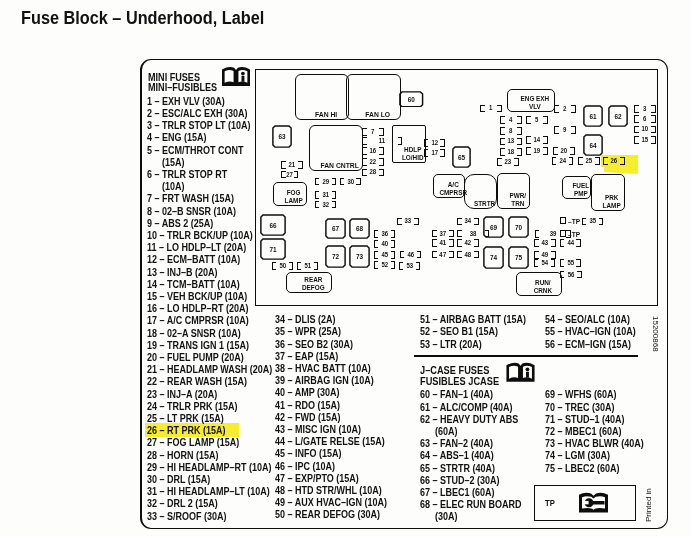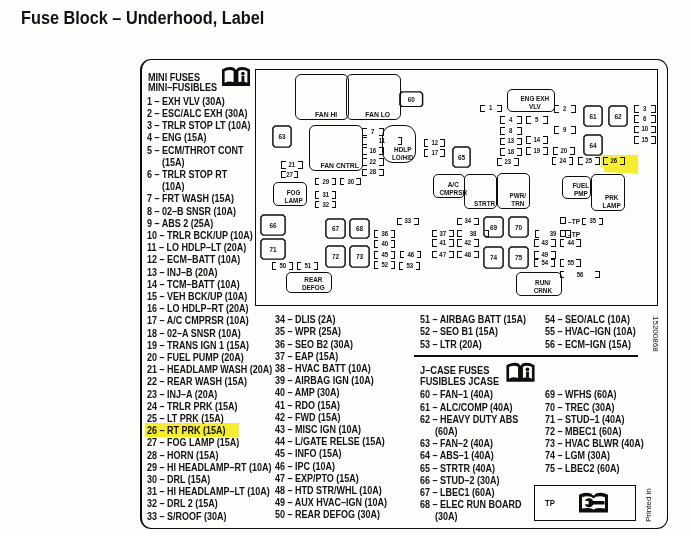--- a/index.html
+++ b/index.html
@@ -121,33 +121,33 @@
 <div class="tx" style="left:544.5px;top:462.6px;font-size:10.5px;font-weight:bold;transform:scaleX(0.857);">75 – LBEC2 (60A)</div>
 <div class="bx" style="left:295px;top:74px;width:44px;height:44px;border-radius:6px;">
       <div class="bl" style="font-size:8px;line-height:8px;">FAN HI</div>
     </div>
 <div class="bx" style="left:309px;top:124.5px;width:44px;height:44px;border-radius:6px;">
       <div class="bl" style="font-size:8px;line-height:8px;">FAN CNTRL</div>
     </div>
 <div class="bx" style="left:346px;top:74px;width:45px;height:44px;border-radius:6px;">
       <div class="bl" style="font-size:8px;line-height:8px;">FAN LO</div>
     </div>
-<div class="bx" style="left:382px;top:125px;width:24px;height:36px;border-radius:11px;">
+<div class="bx" style="left:392px;top:125px;width:24px;height:36px;border-radius:2px;">
       <div class="bl" style="font-size:7.5px;line-height:8px;">HDLP<br>LO/HID</div>
     </div>
 <div class="bx" style="left:507px;top:89px;width:38px;height:21px;border-radius:5px;">
       <div class="bl" style="font-size:7.5px;line-height:8px;">ENG EXH<br>VLV</div>
     </div>
 <div class="bx" style="left:273px;top:182px;width:24px;height:22px;border-radius:5px;">
       <div class="bl" style="font-size:7.5px;line-height:8px;">FOG<br>LAMP</div>
     </div>
 <div class="bx" style="left:433px;top:174px;width:22px;height:22px;border-radius:5px;">
       <div class="bl" style="font-size:7.5px;line-height:8px;">A/C<br>CMPRSR</div>
     </div>
-<div class="bx" style="left:464px;top:174px;width:23px;height:33px;border-radius:5px;">
+<div class="bx" style="left:464px;top:174px;width:23px;height:33px;border-radius:10px;">
       <div class="bl" style="font-size:7.5px;line-height:8px;">STRTR</div>
     </div>
 <div class="bx" style="left:497px;top:173px;width:23px;height:34px;border-radius:5px;">
       <div class="bl" style="font-size:7.5px;line-height:8px;">PWR/<br>TRN</div>
     </div>
 <div class="bx" style="left:562px;top:176px;width:19px;height:21px;border-radius:5px;">
       <div class="bl" style="font-size:7.5px;line-height:8px;">FUEL<br>PMP</div>
     </div>
 <div class="bx" style="left:591px;top:174px;width:24px;height:35px;border-radius:5px;">
       <div class="bl" style="font-size:7.5px;line-height:8px;">PRK<br>LAMP</div>
@@ -490,21 +490,21 @@
 <div class="fz" style="left:533.9px;top:259.0px;width:21.5px;height:7.8px;">
       <div class="lb"></div>
       <div class="rb"></div>
       <div class="fn">54</div>
     </div>
 <div class="fz" style="left:559.5px;top:259.0px;width:21.5px;height:7.8px;">
       <div class="lb"></div>
       <div class="rb"></div>
       <div class="fn">55</div>
     </div>
-<div class="fz" style="left:559.5px;top:270.7px;width:40px;height:7.8px;">
+<div class="fz" style="left:559.5px;top:270.7px;width:22px;height:7.8px;">
       <div class="lb"></div>
       <div class="rb"></div>
       <div class="fn">56</div>
     </div>
 <div class="a" style="left:560.4px;top:217.4px;width:3.9px;height:4.6px;border:1.8px solid #0d0d0d;"></div>
 <div class="tx" style="left:567.9px;top:217.9px;font-size:8px;font-weight:bold;transform:scaleX(0.82);">–TP</div>
 <div class="a" style="left:560.4px;top:230.3px;width:3.9px;height:4.6px;border:1.8px solid #0d0d0d;"></div>
 <div class="tx" style="left:567.9px;top:230.8px;font-size:8px;font-weight:bold;transform:scaleX(0.82);">–TP</div>
 <div class="a" style="left:534px;top:484.5px;width:100px;height:34px;border:1.9px solid #0d0d0d;"></div>
 <div class="tx" style="left:545.0px;top:498.5px;font-size:9px;font-weight:bold;transform:scaleX(0.85);">TP</div>

